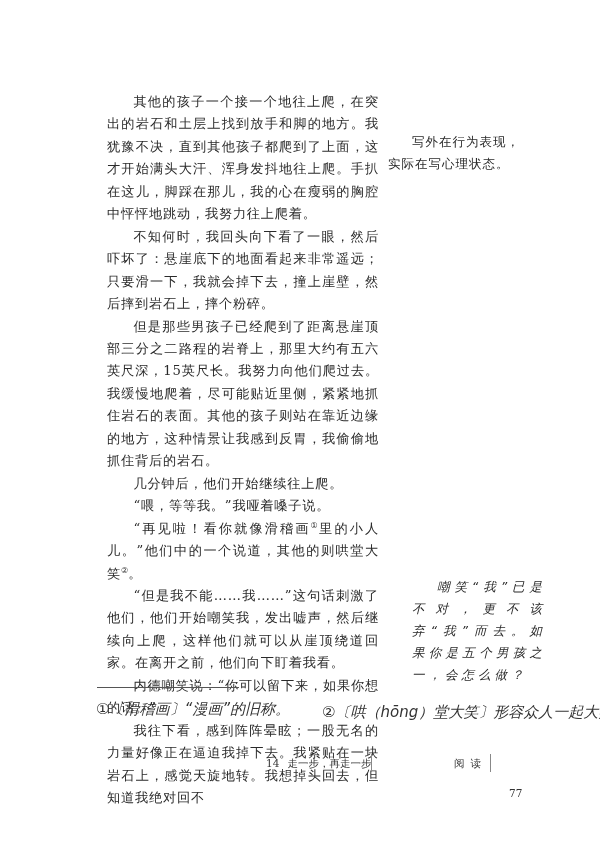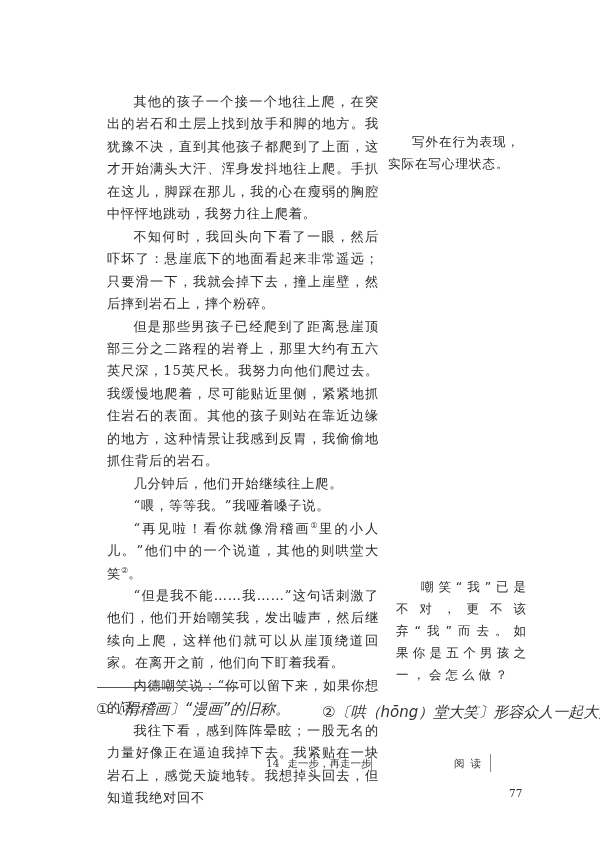--- a/index.html
+++ b/index.html
@@ -43,26 +43,27 @@
       color: #2a2a2a;
       letter-spacing: 1px;
     }
     .side-note-1 {
       left: 388px;
       top: 131px;
       width: 140px;
     }
     .side-note-1 .l1 { padding-left: 24px; display: block; }
     .side-note-2 {
-      left: 396px;
+      left: 412px;
       top: 576px;
       width: 134px;
       text-indent: 2em;
       text-align: justify;
       letter-spacing: 4px;
+      font-style: italic;
     }
     .fn-rule {
       position: absolute;
       left: 97px;
       top: 687px;
       width: 142px;
       height: 1px;
       background: #555;
     }
     .footnote {

